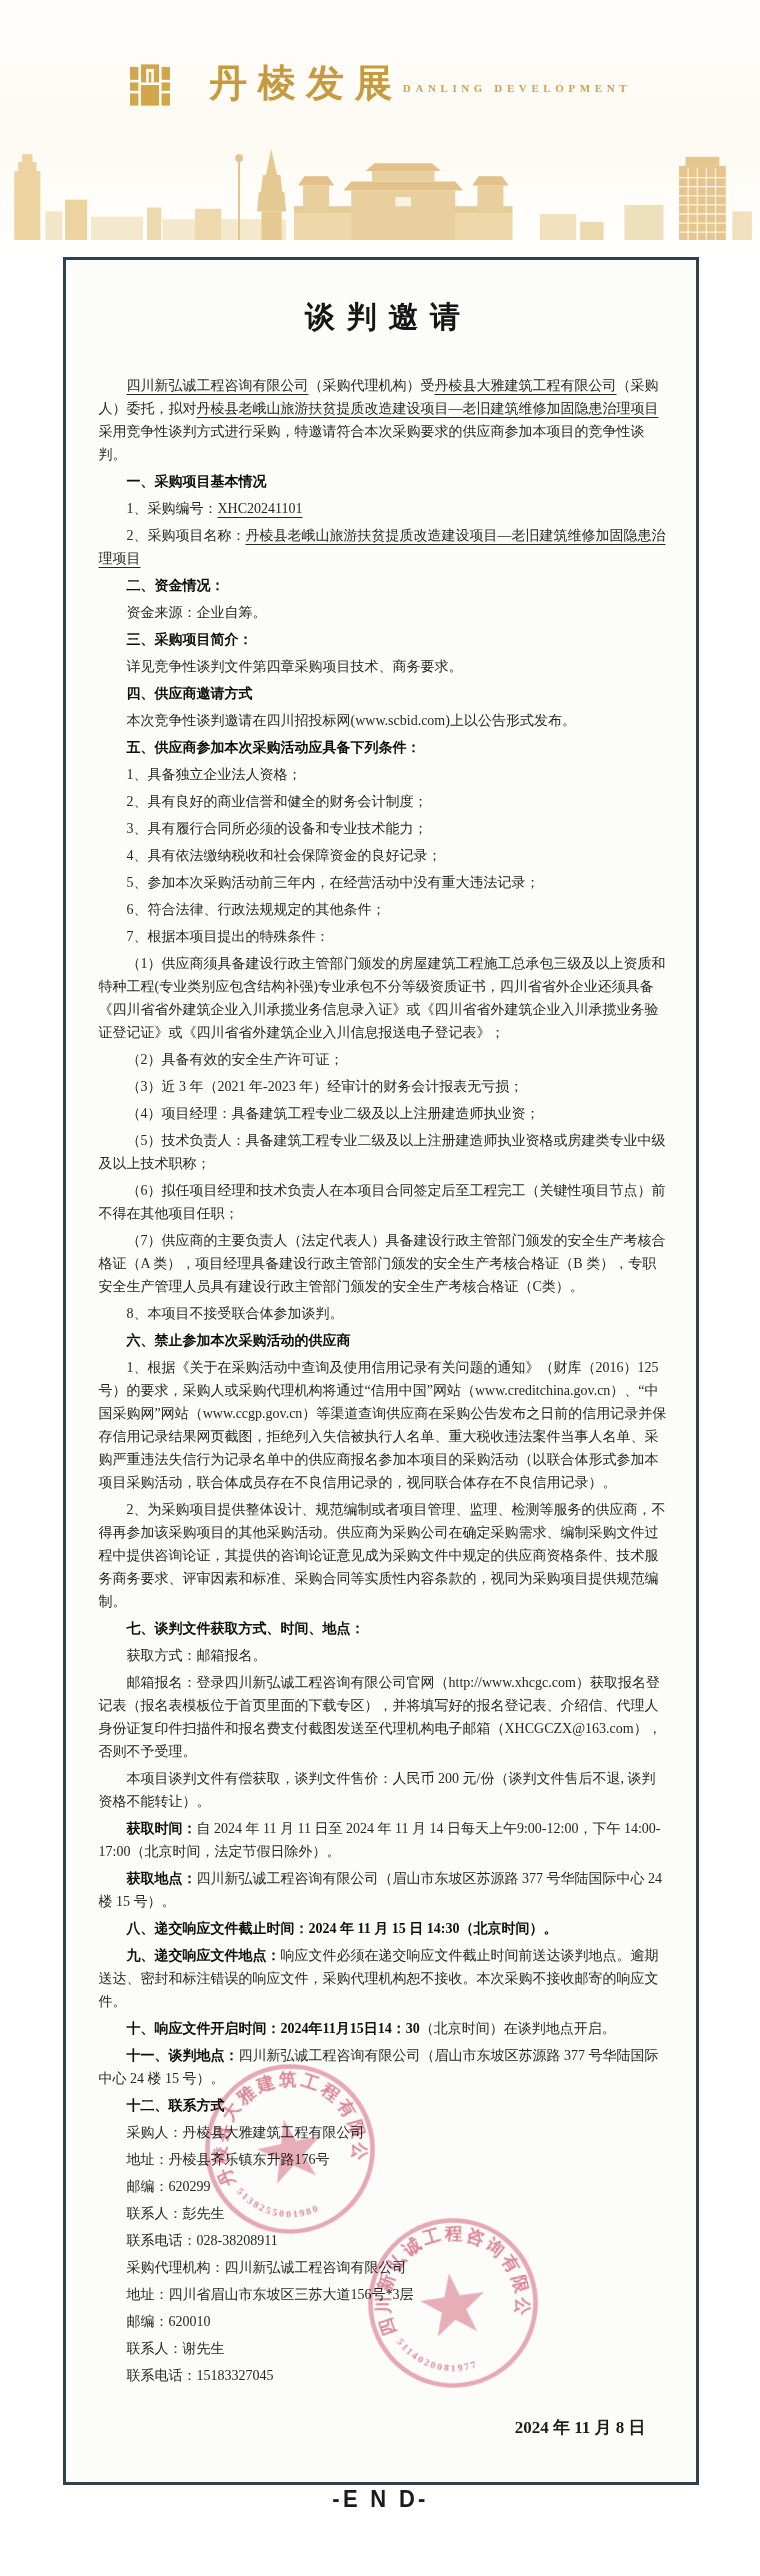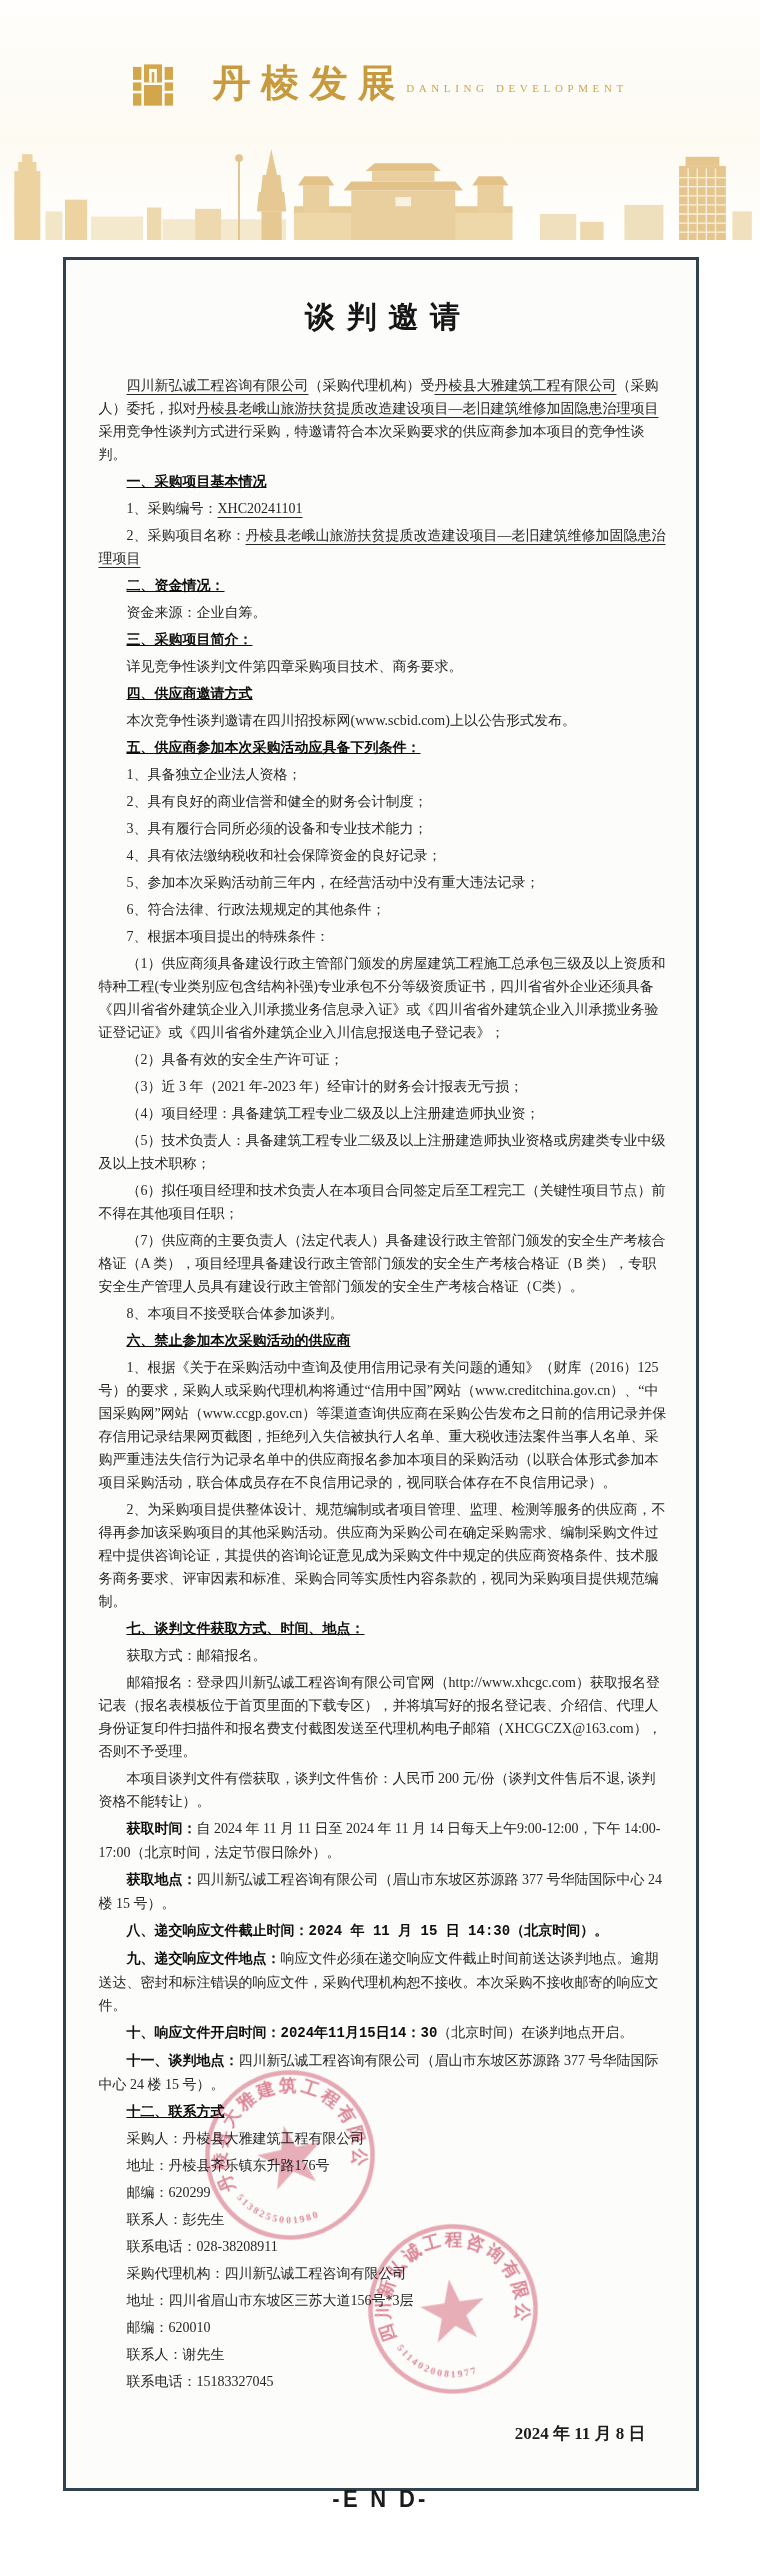--- a/index.html
+++ b/index.html
@@ -6,31 +6,31 @@
   .canvas{position:relative;width:761px;height:2576px;margin:0 auto;overflow:hidden;
           background:#ffffff;font-family:"Liberation Serif","DejaVu Serif",serif;}
   
   .hdr{position:relative;height:257px;overflow:hidden;
        background:linear-gradient(180deg,#fffefc 0%,#fdfaf2 55%,#fefdf9 78%,#ffffff 100%);}
   .brandrow{display:flex;align-items:flex-start;justify-content:center;gap:29px;padding-top:64px;}
   .logo-mark{flex:0 0 auto;}
   .brand-col{display:flex;flex-direction:row;align-items:center;}
   .brand-cn{font-size:38px;font-weight:700;color:#c89a3e;letter-spacing:10.4px;line-height:1;
             text-indent:10.4px;}
-  .brand-en{margin-top:9px;font-size:11px;font-weight:400;color:#cda44e;letter-spacing:4.6px;}
+  .brand-en{margin-top:9px;font-size:11px;font-weight:700;color:#cda44e;letter-spacing:4.6px;}
   .skyline{position:absolute;left:0;bottom:17px;width:761px;height:91px;display:block;}
   
   .page{position:relative;width:636px;min-height:2144px;margin:0 auto;box-sizing:border-box;
         border:3.9px solid #32414e;background:#fcfcfb;padding:30px 25px 43px 29px;}
   .doc-title{margin:6.5px 0 36px;text-align:center;font-size:30px;font-weight:700;
              letter-spacing:11.7px;text-indent:11.7px;color:#161616;}
   .blk{margin:4px;font-size:14px;line-height:23px;color:#262626;text-indent:2em;
        word-break:break-all;}
-  .blk.h{font-weight:700;color:#0e0e0e;font-family:"Liberation Sans","DejaVu Sans",sans-serif;text-decoration:underline;}
-  .seg.b{font-weight:700;color:#0e0e0e;font-family:Liberation Mono, monospace;}
+  .blk.h{font-weight:700;color:#0e0e0e;font-family:"Liberation Sans","DejaVu Sans",sans-serif;}
+  .seg.b{font-weight:700;color:#0e0e0e;font-family:Liberation Serif, serif;}
   .seg.u{text-decoration:underline;text-underline-offset:3.9px;text-decoration-thickness:1px;}
   .date-line{margin:29px 0 0;font-size:17px;line-height:23px;color:#1d1d1d;
              text-align:right;padding-right:25px;font-weight:bold;}
   
   .stamp{position:absolute;mix-blend-mode:multiply;opacity:.85;filter:blur(0.2px);}
   .stamp text{font-family:"Liberation Serif","DejaVu Serif",serif;font-weight:700;}
   .stamp1{left:133px;bottom:242px;transform:rotate(-12deg);}
   .stamp2{left:296px;bottom:88px;transform:rotate(-8deg);}
   
   .end-marker{position:absolute;left:0;width:761px;top:2486px;text-align:center;

